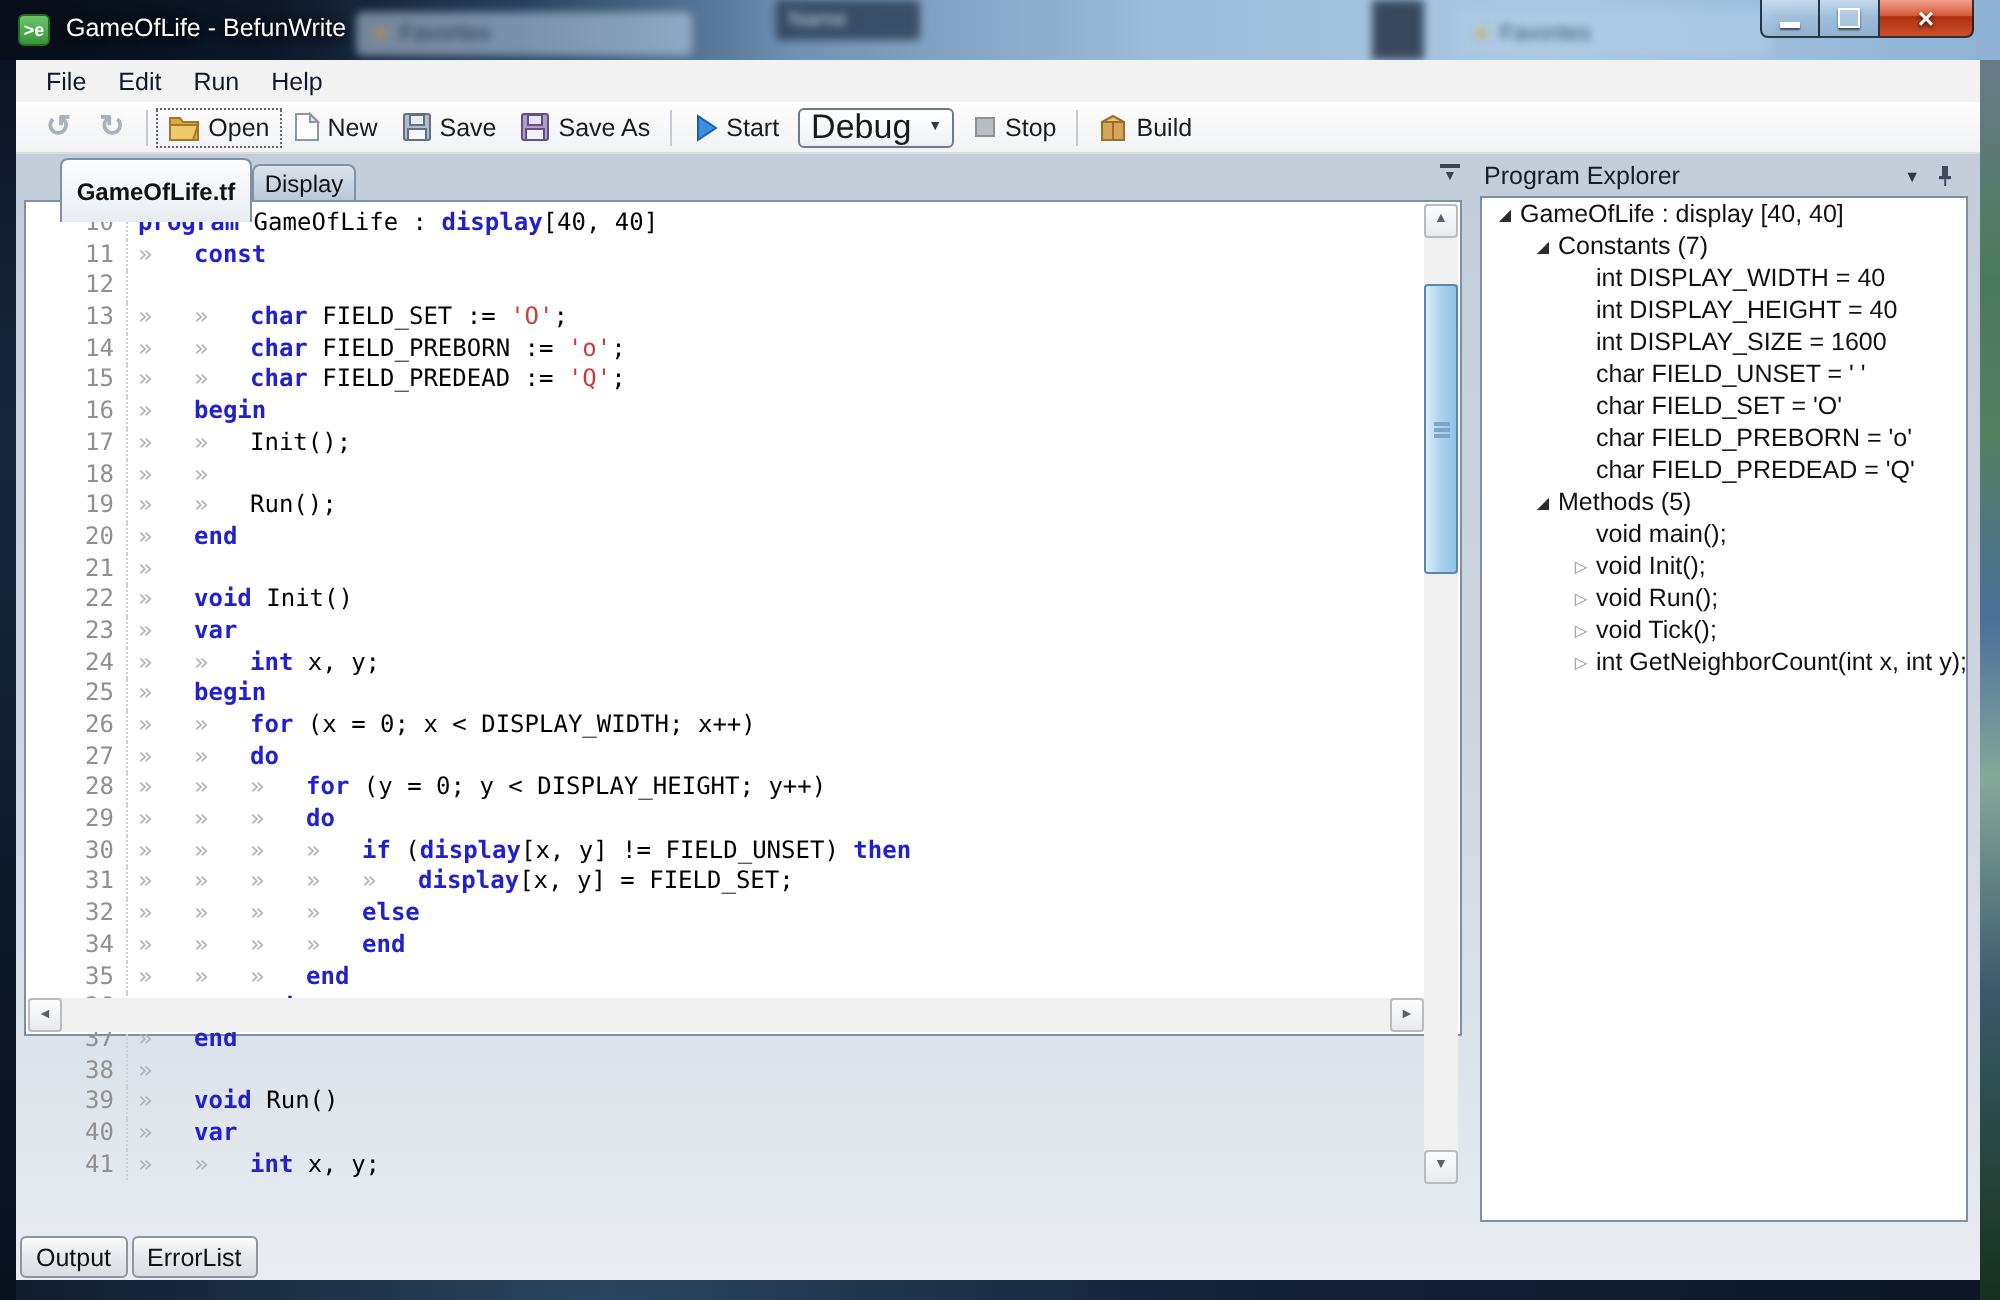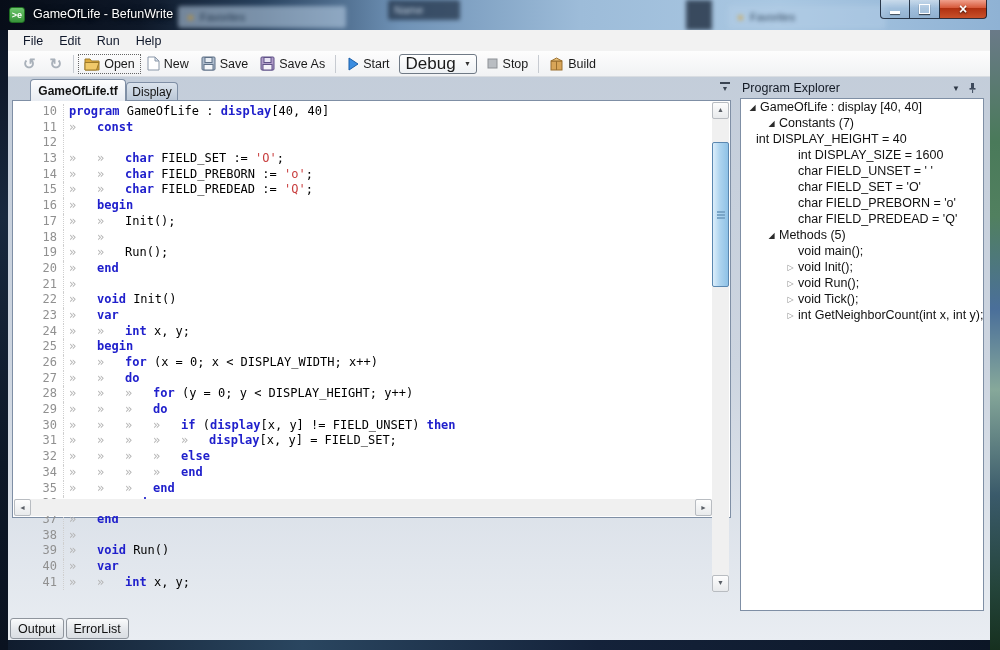--- a/index.html
+++ b/index.html
@@ -59,21 +59,21 @@
   .glyph-undo,.glyph-redo{font-size:15px;font-weight:bold;color:#a9b1ba;line-height:15px;}
   .combo{width:78px;height:20px;border:1px solid #707a86;border-radius:3px;margin:0 3px;
     background:linear-gradient(#fff,#eef1f4);display:flex;align-items:center;box-sizing:border-box;}
   .combo-text{flex:1;padding-left:6px;font-size:17px;}
   .combo-arrow{width:16px;text-align:center;font-size:7px;color:#333;}
 
   
   .tab{position:absolute;box-sizing:border-box;font-size:12px;color:#111;
     border:1px solid #7f8fa5;border-bottom:none;border-radius:4px 4px 0 0;
     display:flex;align-items:center;justify-content:center;}
-  .tab-active{left:22px;top:49px;width:96px;height:22px;z-index:3;font-weight:bold;
+  .tab-active{left:22px;top:49px;width:96px;height:32px;z-index:3;font-weight:bold;
     background:linear-gradient(#fdfdfe,#f0f3f7 60%,#e8ecf2);}
   .tab-inactive{left:118px;top:52px;width:52px;height:19px;z-index:1;
     background:linear-gradient(#dbe3ec,#b9c6d6);}
   .doclist-glyph{position:absolute;left:712px;top:52px;width:10px;border-top:2px solid #3a4452;
     font-size:7px;color:#3a4452;text-align:center;line-height:8px;padding-top:1px;}
 
   
   .editor{position:absolute;left:4px;top:70px;width:719px;height:418px;background:#fff;
     border:1px solid #7f8fa5;box-sizing:border-box;z-index:2;}
   .code-area{position:absolute;left:0;top:0;width:699px;height:491px;overflow:hidden;
@@ -300,21 +300,25 @@
     </div>
     <div class="explorer-tree" id="tree">
         <div class="trow" style="padding-left: 4px;">
           <span class="exp exp-open">◢</span>
           <span>GameOfLife : display [40, 40]</span>
         </div>
         <div class="trow" style="padding-left: 23px;">
           <span class="exp exp-open">◢</span>
           <span>Constants (7)</span>
         </div>
-        <div class="trow" style="">
+        <div class="trow" style="padding-left: 42px;">
+          <span class="exp exp-closed"></span>
+          <span>int DISPLAY_WIDTH = 40</span>
+        </div>
+        <div class="trow" style="padding-left: 42px;">
           <span class="exp exp-closed"></span>
           <span>int DISPLAY_HEIGHT = 40</span>
         </div>
         <div class="trow" style="padding-left: 42px;">
           <span class="exp exp-closed"></span>
           <span>int DISPLAY_SIZE = 1600</span>
         </div>
         <div class="trow" style="padding-left: 42px;">
           <span class="exp exp-closed"></span>
           <span>char FIELD_UNSET = ' '</span>

